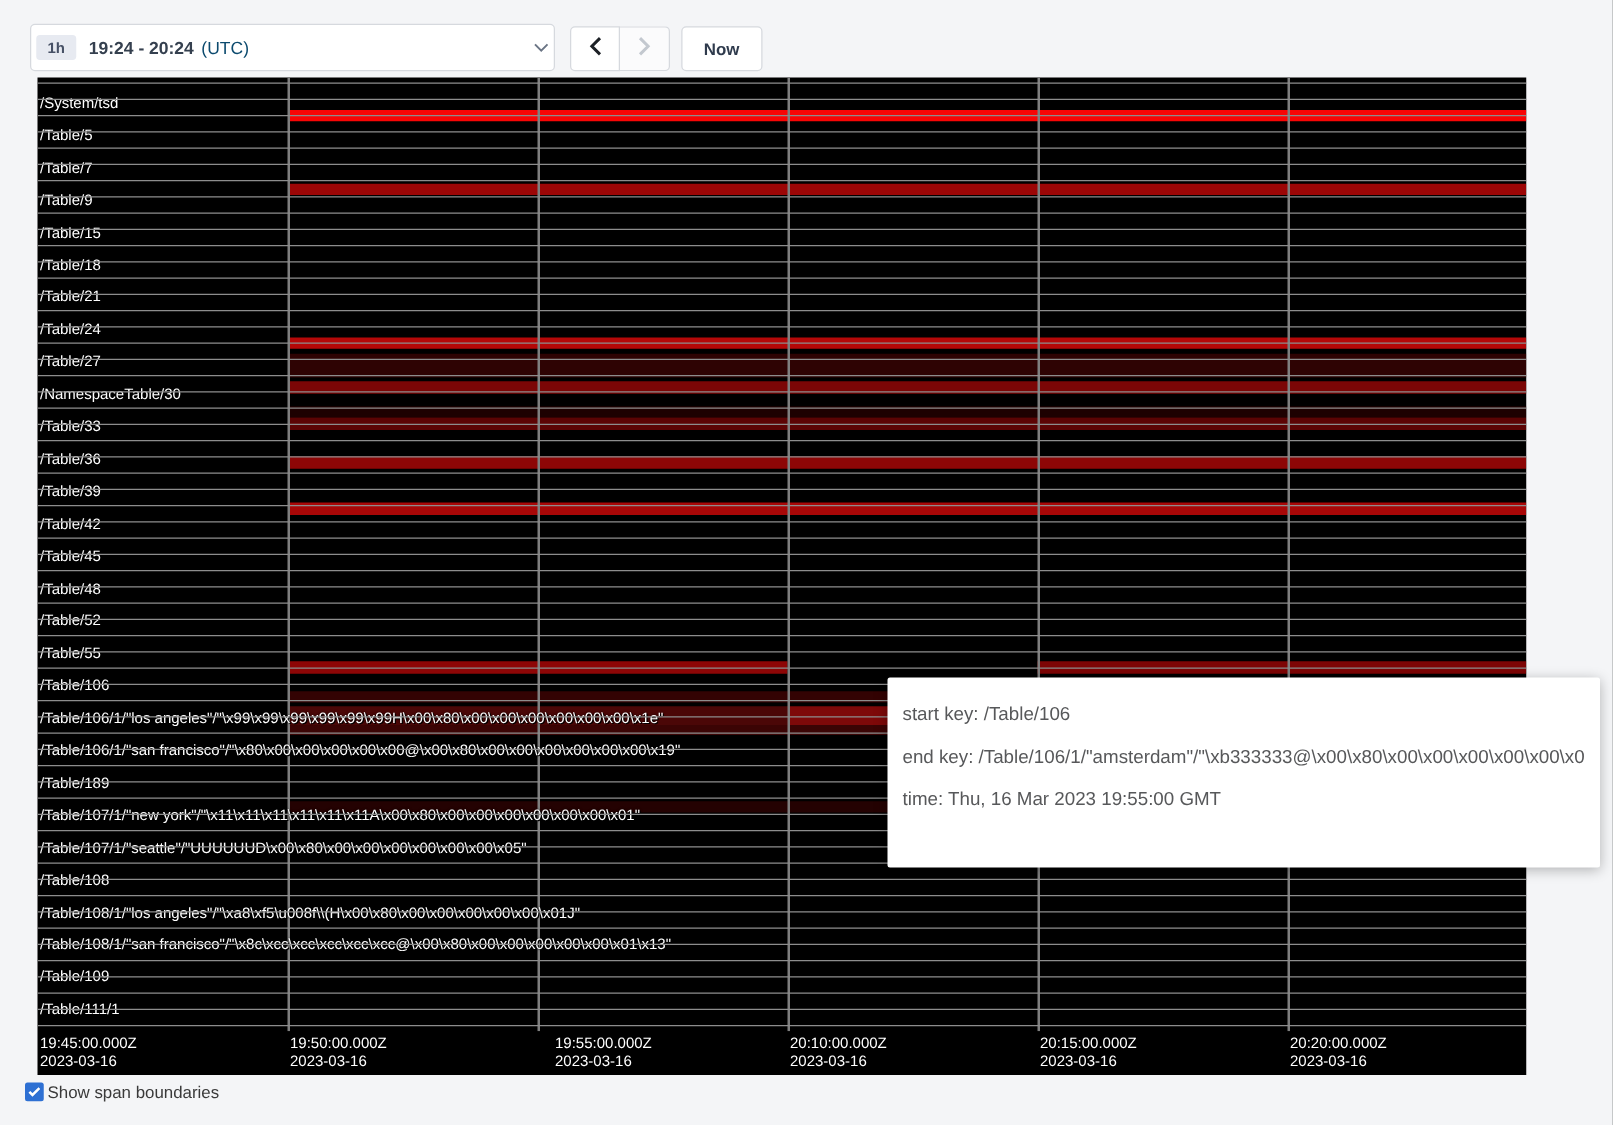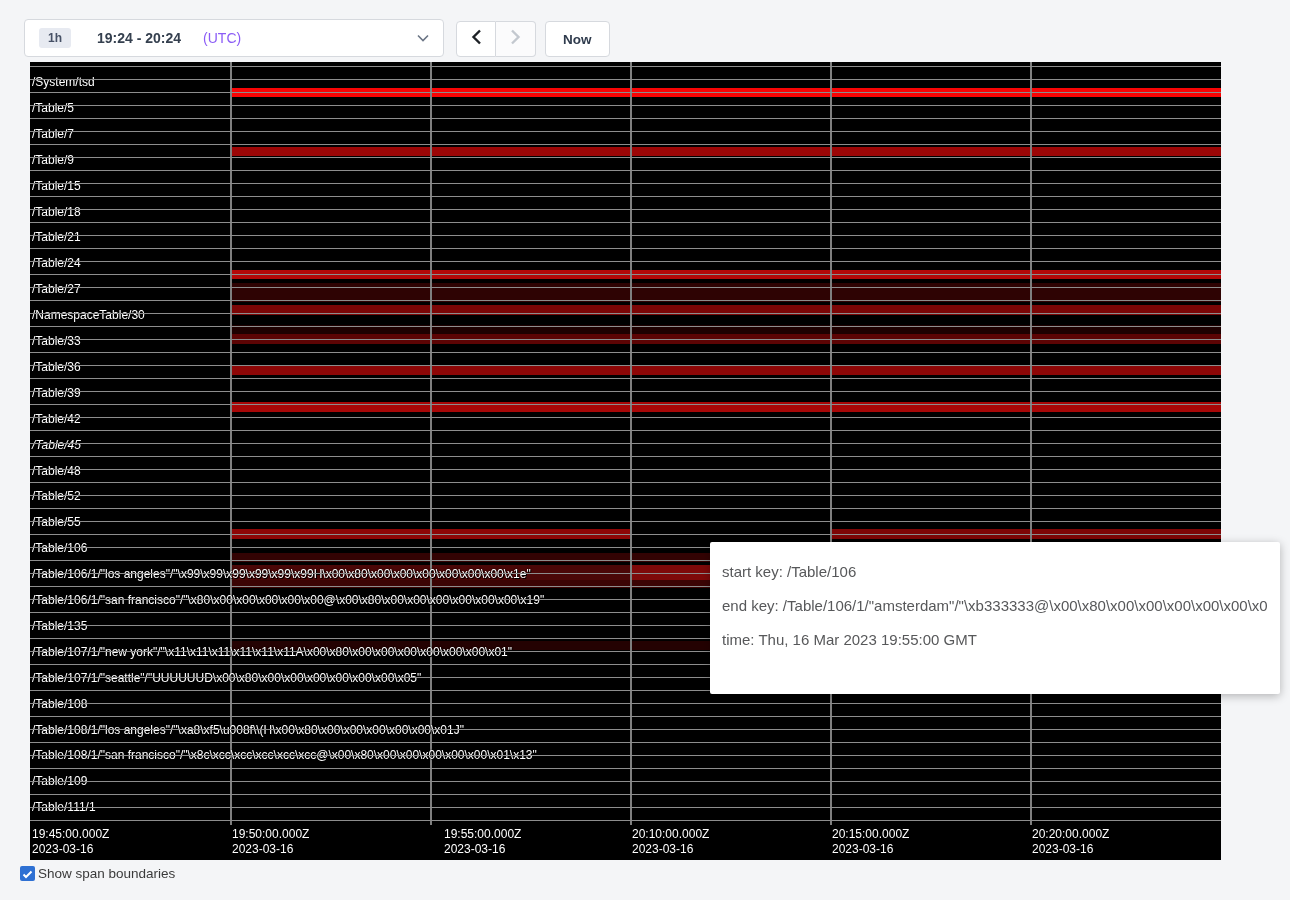--- a/index.html
+++ b/index.html
@@ -2,26 +2,26 @@
 <html><head>
 <meta charset="utf-8">
 <style>
   html,body{margin:0;padding:0;background:#f4f5f7;}
   *{box-sizing:border-box;}
   .stage{position:relative;width:1290px;height:900px;background:#f4f5f7;overflow:hidden;
          font-family:"Liberation Sans",sans-serif;}
 
   
   .range-select{position:absolute;left:24px;top:19px;width:420px;height:38px;background:#fff;
-    border:1px solid #d6d9de;border-radius:4px;display:flex;align-items:center;padding:0 14px;
-    gap:26px;cursor:pointer;}
+    border:1px solid #d6d9de;border-radius:4px;display:flex;align-items:center;padding:0 4px;
+    gap:10px;cursor:pointer;}
   .range-badge{background:#e7eaf1;color:#475166;font-size:12px;font-weight:bold;
     border-radius:3px;padding:4px 9px;line-height:1;}
   .range-text{color:#35404f;font-size:14px;font-weight:bold;}
-  .range-utc{color:#8b5cf6;font-size:14px;margin-left:-4px;}
+  .range-utc{color:#0c4a6e;font-size:14px;margin-left:-4px;}
   .range-chevron{margin-left:auto;display:flex;align-items:center;}
 
   .nav-group{position:absolute;left:456px;top:21px;height:36px;display:flex;}
   .nav-btn{width:40px;height:36px;background:#fff;border:1px solid #d6d9de;display:flex;
     align-items:center;justify-content:center;cursor:pointer;}
   .nav-btn.prev{border-radius:4px 0 0 4px;}
   .nav-btn.next{border-radius:0 4px 4px 0;border-left:none;background:#fbfbfc;cursor:default;}
   .now-btn{position:absolute;left:545px;top:21px;height:36px;padding:0 17px;background:#fff;
     border:1px solid #d6d9de;border-radius:4px;color:#2f3b4d;font-size:13.5px;font-weight:bold;
     display:flex;align-items:center;cursor:pointer;font-family:"Liberation Sans",sans-serif;}
@@ -114,28 +114,28 @@
         <div class="row-label" style="left: 2px; top: 118px;">/Table/15</div>
         <div class="row-label" style="left: 2px; top: 144px;">/Table/18</div>
         <div class="row-label" style="left: 2px; top: 169px;">/Table/21</div>
         <div class="row-label" style="left: 2px; top: 195px;">/Table/24</div>
         <div class="row-label" style="left: 2px; top: 221px;">/Table/27</div>
         <div class="row-label" style="left: 2px; top: 247px;">/NamespaceTable/30</div>
         <div class="row-label" style="left: 2px; top: 273px;">/Table/33</div>
         <div class="row-label" style="left: 2px; top: 299px;">/Table/36</div>
         <div class="row-label" style="left: 2px; top: 325px;">/Table/39</div>
         <div class="row-label" style="left: 2px; top: 351px;">/Table/42</div>
-        <div class="row-label" style="left: 2px; top: 377px; font-style: italic;">/Table/45</div>
+        <div class="row-label" style="left: 2px; top: 377px;">/Table/45</div>
         <div class="row-label" style="left: 2px; top: 403px;">/Table/48</div>
         <div class="row-label" style="left: 2px; top: 428px;">/Table/52</div>
         <div class="row-label" style="left: 2px; top: 454px;">/Table/55</div>
         <div class="row-label" style="left: 2px; top: 480px;">/Table/106</div>
         <div class="row-label" style="left: 2px; top: 506px;">/Table/106/1/"los angeles"/"\x99\x99\x99\x99\x99\x99H\x00\x80\x00\x00\x00\x00\x00\x00\x1e"</div>
         <div class="row-label" style="left: 2px; top: 532px;">/Table/106/1/"san francisco"/"\x80\x00\x00\x00\x00\x00@\x00\x80\x00\x00\x00\x00\x00\x00\x19"</div>
-        <div class="row-label" style="left: 2px; top: 558px;">/Table/135</div>
+        <div class="row-label" style="left: 2px; top: 558px;">/Table/189</div>
         <div class="row-label" style="left: 2px; top: 584px;">/Table/107/1/"new york"/"\x11\x11\x11\x11\x11\x11A\x00\x80\x00\x00\x00\x00\x00\x00\x01"</div>
         <div class="row-label" style="left: 2px; top: 610px;">/Table/107/1/"seattle"/"UUUUUUD\x00\x80\x00\x00\x00\x00\x00\x00\x05"</div>
         <div class="row-label" style="left: 2px; top: 636px;">/Table/108</div>
         <div class="row-label" style="left: 2px; top: 662px;">/Table/108/1/"los angeles"/"\xa8\xf5\u008f\\(H\x00\x80\x00\x00\x00\x00\x00\x01J"</div>
         <div class="row-label" style="left: 2px; top: 687px;">/Table/108/1/"san francisco"/"\x8c\xcc\xcc\xcc\xcc\xcc@\x00\x80\x00\x00\x00\x00\x00\x01\x13"</div>
         <div class="row-label" style="left: 2px; top: 713px;">/Table/109</div>
         <div class="row-label" style="left: 2px; top: 739px;">/Table/111/1</div>
         <div class="hline" style="top: 4px;"></div>
         <div class="hline" style="top: 17px;"></div>
         <div class="hline" style="top: 30px;"></div>

